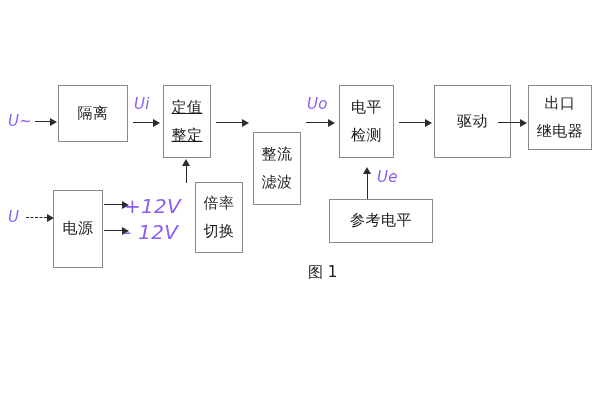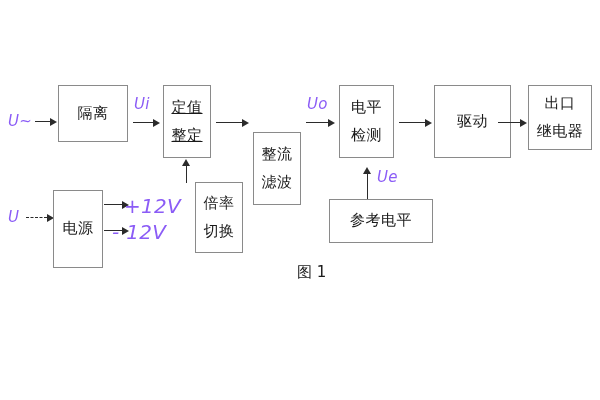--- a/index.html
+++ b/index.html
@@ -44,20 +44,21 @@
     font-style: italic;
   }
   .lbl.small {
     font-size: 20px;
   }
   .caption {
     position: absolute;
     color: #1a1a1a;
     font-size: 15px;
     white-space: nowrap;
+    margin-left: 11px;
   }
   
   .arrow-h {
     position: absolute;
     height: 9px;
     display: block;
   }
   .arrow-h .shaft {
     position: absolute;
     left: 0;
@@ -185,21 +186,21 @@
   <div class="arrow-h" style="left:104px; top:200px; width:26px;">
     <div class="shaft" style="width:18px;"></div>
     <div class="head" style="left:18px;"></div>
   </div>
   <div class="lbl small" style="left:124px; top:194px;">+12V</div>
 
   <div class="arrow-h" style="left:104px; top:226px; width:26px;">
     <div class="shaft" style="width:18px;"></div>
     <div class="head" style="left:18px;"></div>
   </div>
-  <div class="lbl small" style="left:112px; top:220px;">- 12V</div>
+  <div class="lbl small" style="left:124px; top:220px;">- 12V</div>
 
   <div class="box" style="left:163px; top:182px; width:48px; height:71px;margin-left:32px;">
     <span class="ln">倍率</span>
     <span class="ln">切换</span>
   </div>
 
   <div class="arrow-v" style="left:182px; top:159px; height:24px;">
     <div class="shaft" style="height:18px;"></div>
     <div class="head"></div>
   </div>

